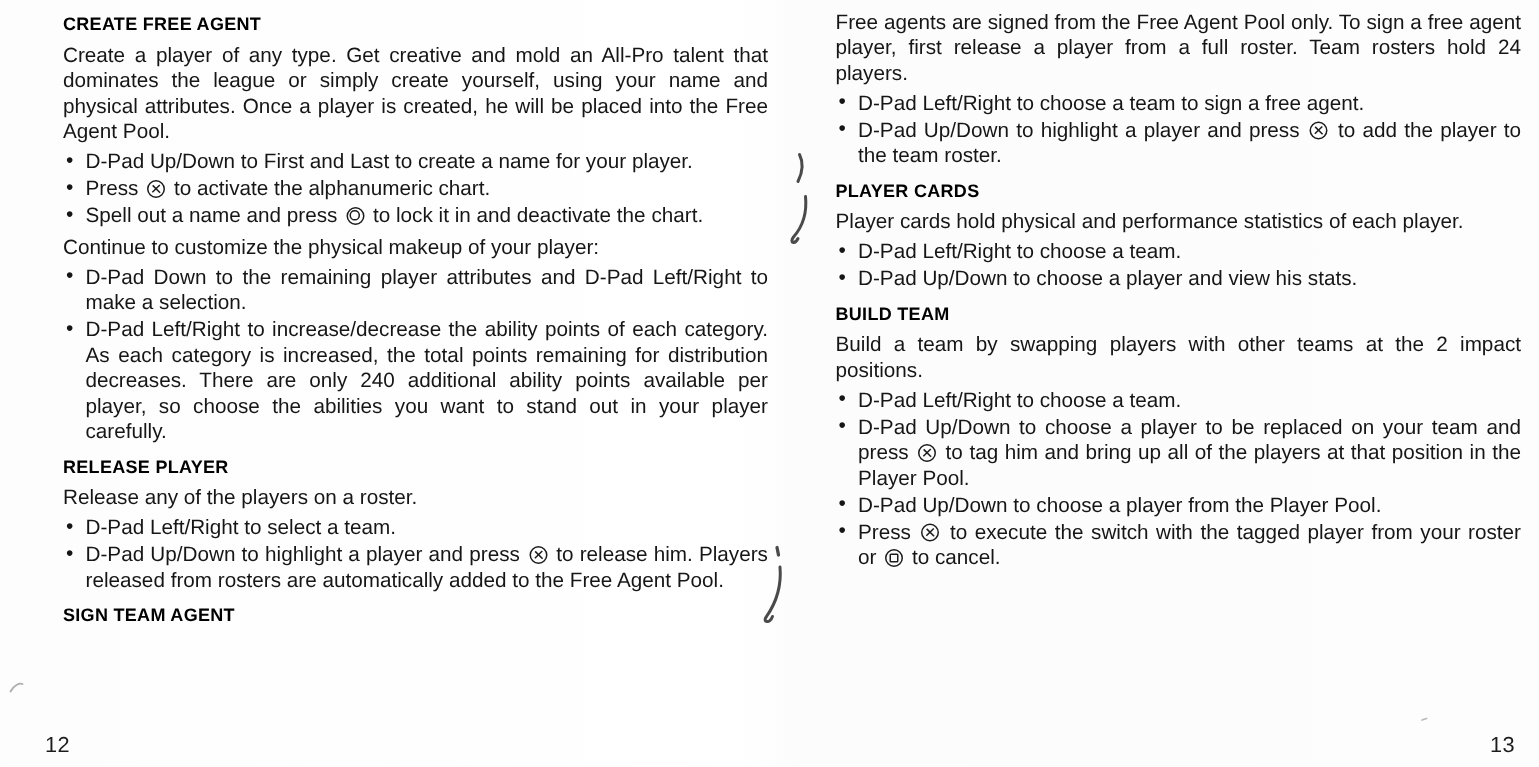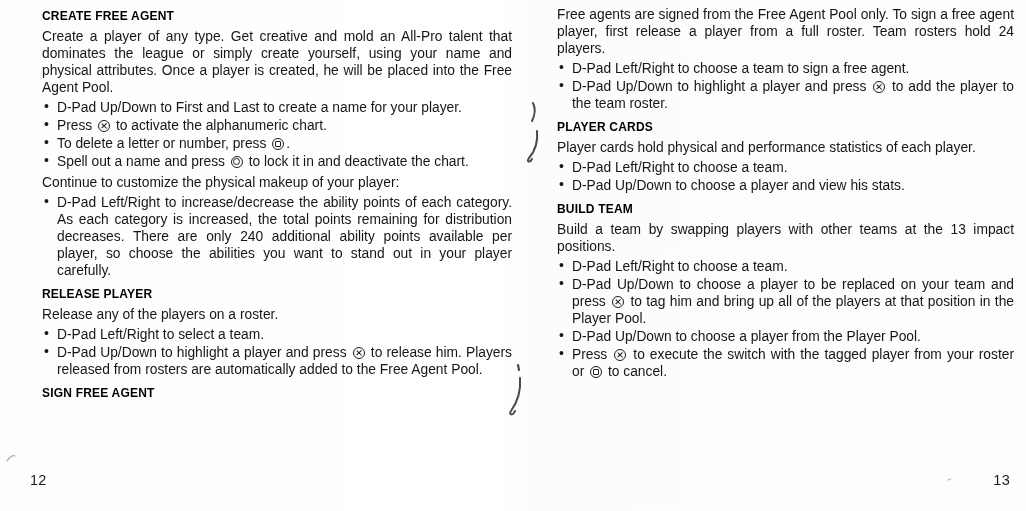--- a/index.html
+++ b/index.html
@@ -35,21 +35,21 @@
     position:relative;
     padding-left:15px;
     margin:0 0 1px 0;
   }
   .bullet::before{
     content:"\2022";
     position:absolute;left:2px;top:-1px;
     font-size:14px;color:#161616;
   }
   .page-number{
-    position:absolute;bottom:23px;
+    position:absolute;bottom:6px;
     font-size:14.5px;color:#1c1c1c;
     letter-spacing:.3px;
   }
   .page-number.left{left:30px;}
   .page-number.right{right:16px;}
   
   .ps-btn{
     display:inline-block;width:12px;height:12px;
     border:1.4px solid #1c1c1c;border-radius:50%;
     position:relative;vertical-align:-1.5px;margin:0 2px;
@@ -77,60 +77,60 @@
 <div class="spread"></div>
 
 <div class="col col-left">
 
   <div class="section-heading first">CREATE FREE AGENT</div>
   <p class="para">Create a player of any type. Get creative and mold an All-Pro talent that dominates the league or simply create yourself, using your name and physical attributes. Once a player is created, he will be placed into the Free Agent Pool.</p>
 
   <div class="bullets">
     <div class="bullet">D-Pad Up/Down to First and Last to create a name for your player.</div>
     <div class="bullet">Press <span class="ps-btn x"></span> to activate the alphanumeric chart.</div>
-    <div class="bullet">To delete a letter or number, press <span class="ps-btn square"></span>.</div>
     <div class="bullet">Spell out a name and press <span class="ps-btn circle"></span> to lock it in and deactivate the chart.</div>
   </div>
 
   <p class="para">Continue to customize the physical makeup of your player:</p>
 
   <div class="bullets">
+    <div class="bullet">D-Pad Down to the remaining player attributes and D-Pad Left/Right to make a selection.</div>
     <div class="bullet">D-Pad Left/Right to increase/decrease the ability points of each category. As each category is increased, the total points remaining for distribution decreases. There are only 240 additional ability points available per player, so choose the abilities you want to stand out in your player carefully.</div>
   </div>
 
   <div class="section-heading">RELEASE PLAYER</div>
   <p class="para">Release any of the players on a roster.</p>
 
   <div class="bullets">
     <div class="bullet">D-Pad Left/Right to select a team.</div>
     <div class="bullet">D-Pad Up/Down to highlight a player and press <span class="ps-btn x"></span> to release him. Players released from rosters are automatically added to the Free Agent Pool.</div>
   </div>
 
-  <div class="section-heading">SIGN FREE AGENT</div>
+  <div class="section-heading">SIGN TEAM AGENT</div>
 </div>
 
 <div class="col col-right">
 
   <p class="para">Free agents are signed from the Free Agent Pool only. To sign a free agent player, first release a player from a full roster. Team rosters hold 24 players.</p>
 
   <div class="bullets">
     <div class="bullet">D-Pad Left/Right to choose a team to sign a free agent.</div>
     <div class="bullet">D-Pad Up/Down to highlight a player and press <span class="ps-btn x"></span> to add the player to the team roster.</div>
   </div>
 
   <div class="section-heading">PLAYER CARDS</div>
   <p class="para">Player cards hold physical and performance statistics of each player.</p>
 
   <div class="bullets">
     <div class="bullet">D-Pad Left/Right to choose a team.</div>
     <div class="bullet">D-Pad Up/Down to choose a player and view his stats.</div>
   </div>
 
   <div class="section-heading">BUILD TEAM</div>
-  <p class="para">Build a team by swapping players with other teams at the 13 impact positions.</p>
+  <p class="para">Build a team by swapping players with other teams at the 2 impact positions.</p>
 
   <div class="bullets">
     <div class="bullet">D-Pad Left/Right to choose a team.</div>
     <div class="bullet">D-Pad Up/Down to choose a player to be replaced on your team and press <span class="ps-btn x"></span> to tag him and bring up all of the players at that position in the Player Pool.</div>
     <div class="bullet">D-Pad Up/Down to choose a player from the Player Pool.</div>
     <div class="bullet">Press <span class="ps-btn x"></span> to execute the switch with the tagged player from your roster or <span class="ps-btn square"></span> to cancel.</div>
   </div>
 </div>
 
 <div class="page-number left">12</div>

